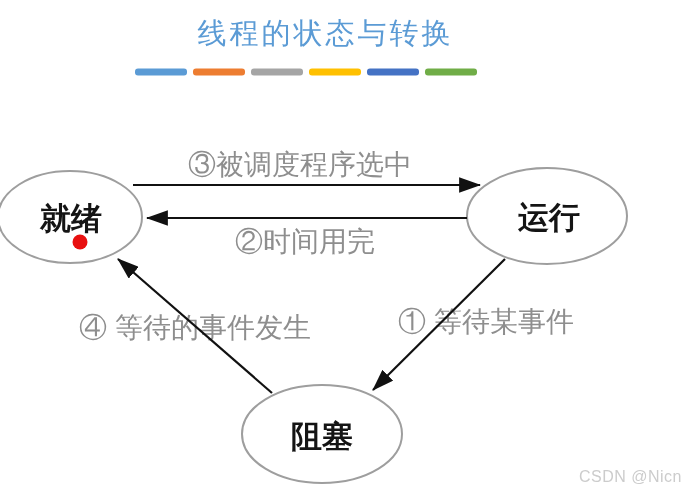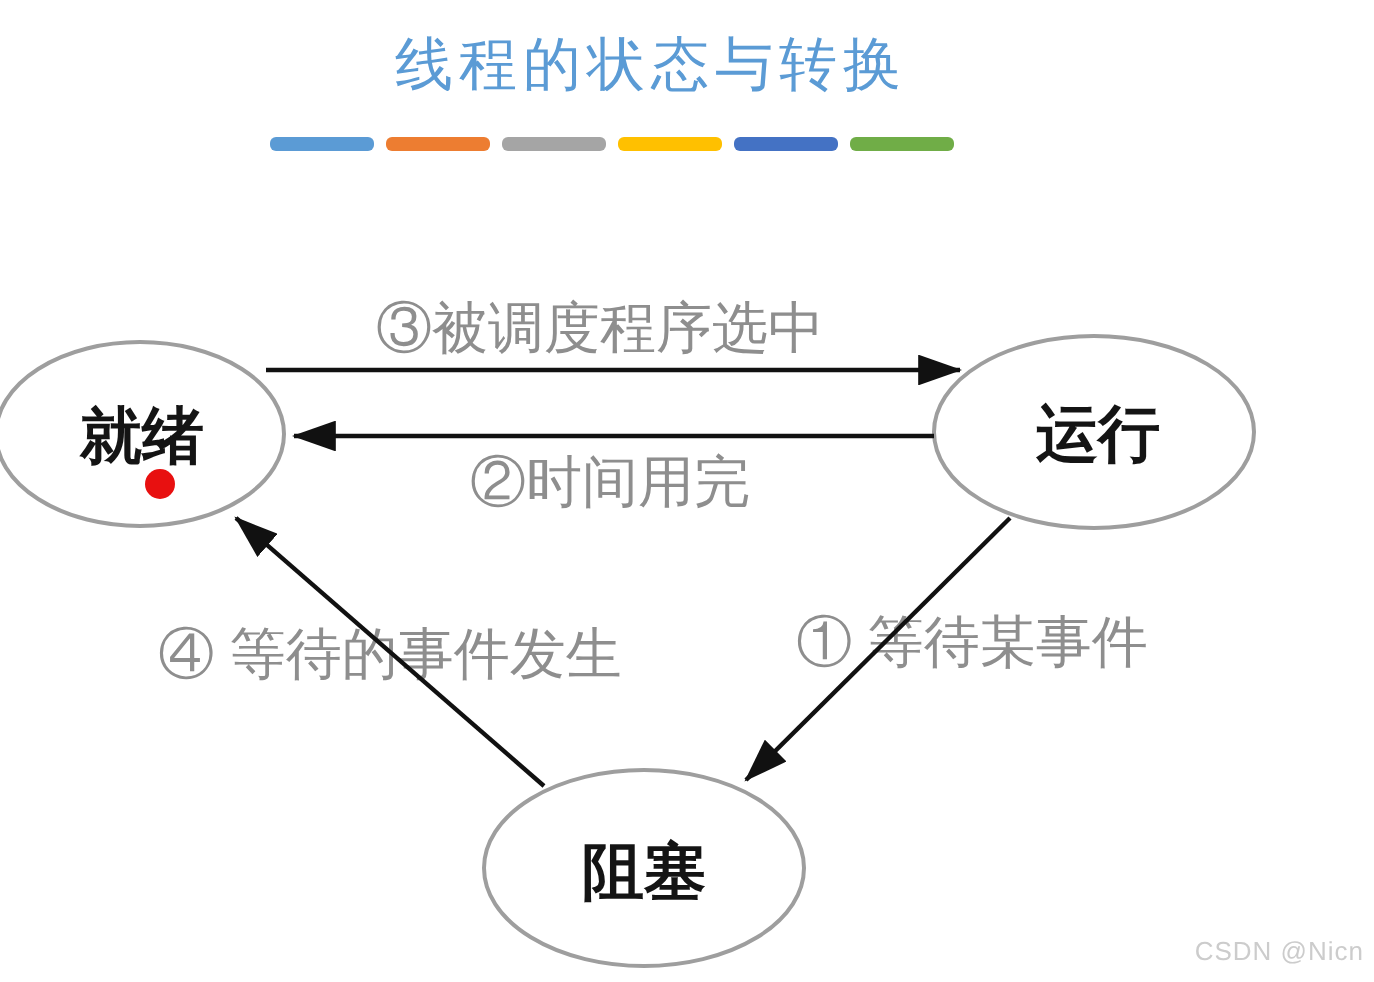--- a/index.html
+++ b/index.html
@@ -47,21 +47,21 @@
   }
   .arrow {
     stroke:#111111;
     stroke-width:2.2;
     fill:none;
   }
   .watermark {
     position:absolute;
     right:5px;
     top:468px;
-    font-size:13px;
+    font-size:16px;
     letter-spacing:0.5px;
     color:#cccccc;
   }
 </style>
 </head>
 <body>
 
 <div>
 
   <h1 class="title">线程的状态与转换</h1>

